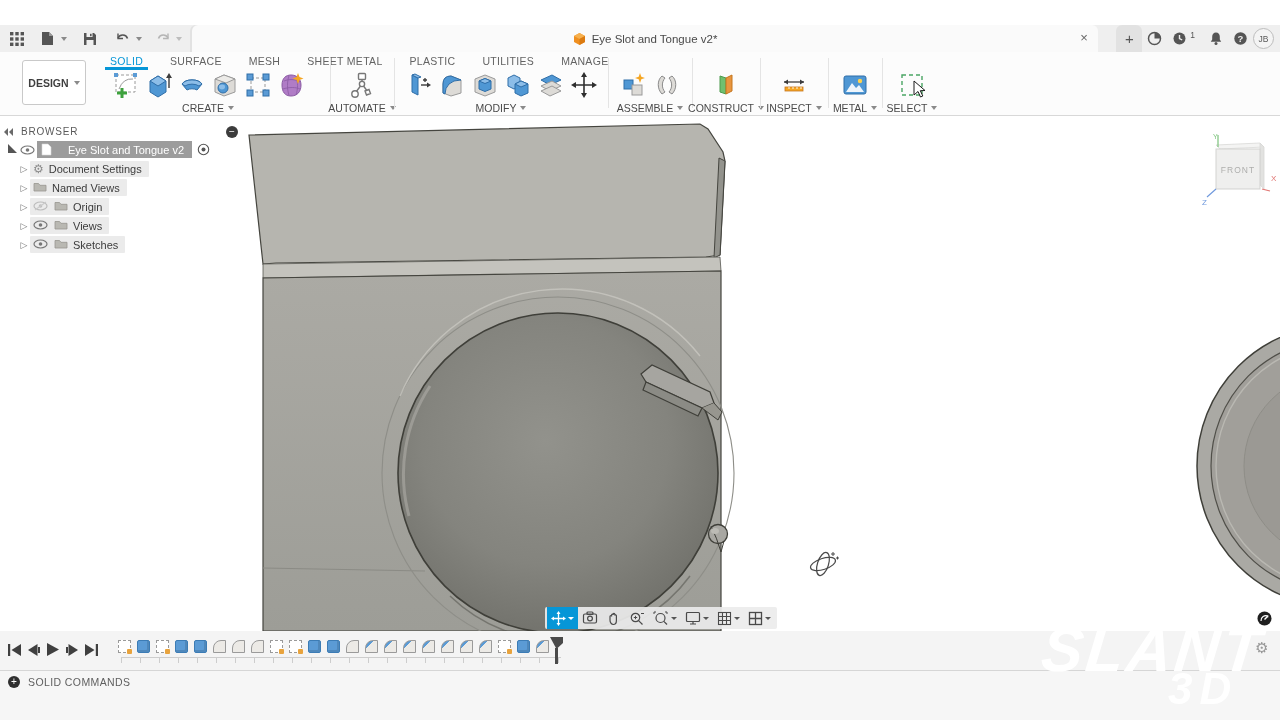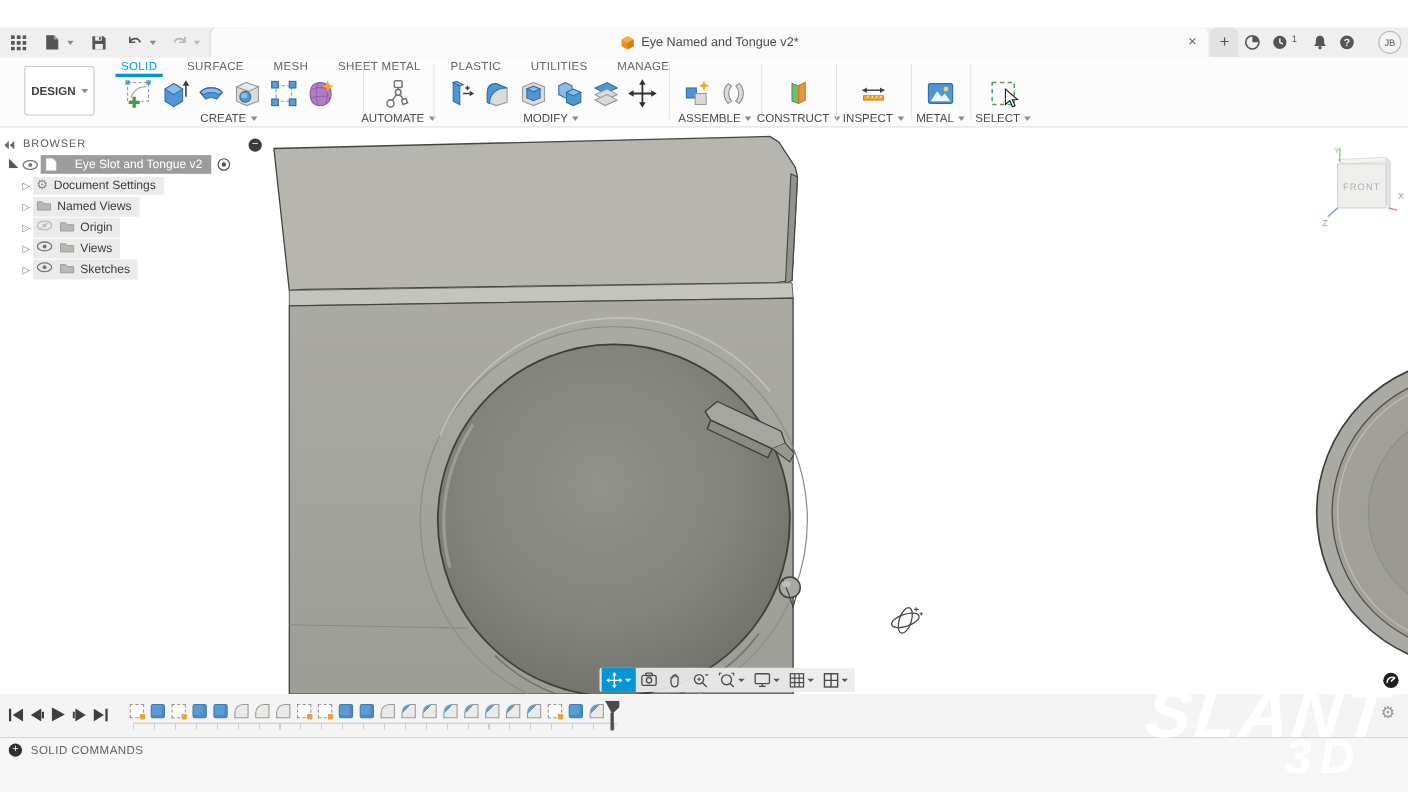--- a/index.html
+++ b/index.html
@@ -11,21 +11,21 @@
   .tbleft{position:absolute;left:4px;top:0;height:27px;display:flex;align-items:center;}
   .tbico{width:25px;height:27px;display:flex;align-items:center;justify-content:center;color:#555;}
   .caret{width:0;height:0;border-left:3.5px solid transparent;border-right:3.5px solid transparent;border-top:4px solid #8a8a8a;margin-left:1px;}
   .caret.dis{border-top-color:#bdbdbd;}
   .hometab{width:38px;height:27px;background:#e2e2e2;border-radius:6px 6px 0 0;display:flex;align-items:center;justify-content:center;margin-left:8px;}
   .doctab{position:absolute;left:192px;top:0;width:906px;height:27px;background:#fafafa;border-radius:6px 6px 0 0;display:flex;align-items:center;justify-content:center;gap:6px;}
   .doctitle{font-size:11.5px;color:#4a4a4a;}
   .closex{position:absolute;right:6px;top:5px;width:16px;height:16px;font-size:13px;line-height:16px;text-align:center;color:#666;}
   .tbright{position:absolute;right:0;top:0;height:27px;display:flex;align-items:center;}
   .plustab{width:26px;height:27px;background:#e2e2e2;border-radius:6px 6px 0 0;display:flex;align-items:center;justify-content:center;color:#555;font-size:15px;}
-  .avatar{width:19px;height:19px;border-radius:50%;background:#f4f4f4;border:1px solid #bdbdbd;font-size:8.5px;font-weight:normal;color:#5a5a5a;display:flex;align-items:center;justify-content:center;margin:0 6px 0 16px;}
+  .avatar{width:19px;height:19px;border-radius:50%;background:#f4f4f4;border:1px solid #bdbdbd;font-size:8.5px;font-weight:normal;color:#5a5a5a;display:flex;align-items:center;justify-content:center;margin:0 6px 0 0;}
   .jobnum{font-size:8.5px;color:#555;position:relative;top:-4px;left:-2px;}
   
   .ribbon{position:absolute;top:52px;left:0;width:1280px;height:63px;background:#fcfcfc;border-bottom:1px solid #d8d8d8;}
   .design-box{position:absolute;left:22px;top:8px;width:62px;height:43px;border:1px solid #c9c9c9;border-radius:3px;background:#fff;display:flex;align-items:center;justify-content:center;gap:4px;font-size:10.5px;color:#3f3f3f;font-weight:bold;}
   .ribbon-tabs{position:absolute;left:110px;top:1px;height:15px;display:flex;gap:27px;align-items:center;}
   .rtab{font-size:10.5px;color:#636363;letter-spacing:.3px;position:relative;white-space:nowrap;}
   .rtab.active{color:#0696d7;}
   .rtab.active::after{content:"";position:absolute;left:-5px;right:-5px;bottom:-3px;height:3px;background:#0696d7;}
   .rgroup{position:absolute;top:16px;height:46px;}
   .gicons{display:flex;align-items:center;justify-content:center;height:34px;}
@@ -141,21 +141,21 @@
           </svg>
       </div>
     </div>
 
     <div class="doctab">
       <svg width="13" height="14">
           <path d="M6.5,1 L12,4 L12,10 L6.5,13 L1,10 L1,4 Z" fill="#ef8f1f"></path>
           <path d="M6.5,1 L12,4 L6.5,7 L1,4 Z" fill="#f6b04e"></path>
           <path d="M6.5,7 L12,4 L12,10 L6.5,13 Z" fill="#db7a10"></path>
         </svg>
-      <span class="doctitle">Eye Named and Tongue v2*</span>
+      <span class="doctitle">Eye Slot and Tongue v2*</span>
       <div class="closex">×</div>
     </div>
 
     <div class="tbright">
       <div class="plustab">+</div>
       <div class="tbico">
         <svg width="15" height="15">
             <circle cx="7.5" cy="7.5" r="6" fill="none" stroke="#555" stroke-width="1.5"></circle>
             <path d="M7.5,7.5 L7.5,1.5 A6,6 0 0 1 13.5,7.5 Z" fill="#555"></path>
           </svg>

